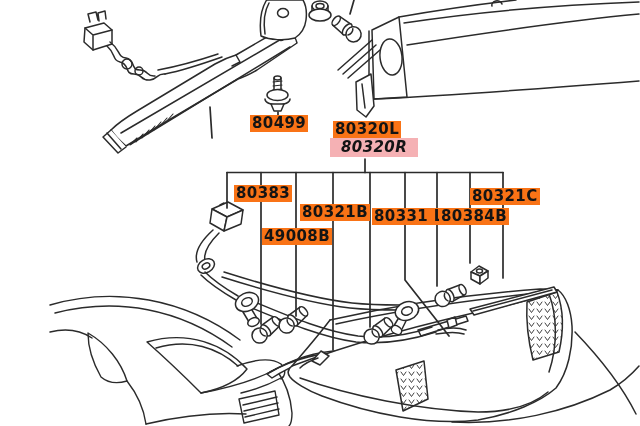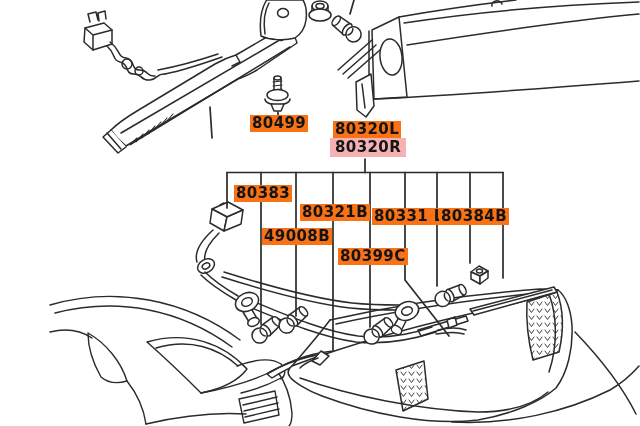--- a/index.html
+++ b/index.html
@@ -7,21 +7,21 @@
     position:relative;width:640px;height:426px;background:#fff;overflow:hidden;
     font-family:"DejaVu Sans",sans-serif;
   }
   #art{position:absolute;left:0;top:0;width:640px;height:426px;}
   .part-label{
     position:absolute;
     font:bold 15px/17px "DejaVu Sans",sans-serif;
     letter-spacing:.4px;color:#141414;background:#f97316;
     padding:0 2px;white-space:nowrap;cursor:pointer;
   }
-  .part-label.hl{background:var(--hl,#f5b1b4);padding:1px 5px;}
+  .part-label.hl{background:var(--hl,#f5b1b4);padding:1px 11px;font-style:italic;}
 </style>
 </head>
 <body>
 
 <div id="stage">
 
 <svg id="art" viewBox="0 0 640 426" fill="none" stroke="#2b2b2b" stroke-width="1.5" stroke-linecap="round" stroke-linejoin="round">
   <defs>
     <pattern id="hx" width="8" height="7" patternUnits="userSpaceOnUse">
       <path d="M1,1 L3.5,4.5 L6,1" fill="none" stroke="#2b2b2b" stroke-width="0.9"></path>
@@ -194,16 +194,16 @@
     <path d="M354,0 L350,14"></path>
   </g>
 </svg>
 
   <div class="part-label" style="left:250px;top:115px">80499</div>
   <div class="part-label" style="left:333px;top:121px">80320L</div>
   <div class="part-label hl" style="left:330px;top:138px">80320R</div>
   <div class="part-label" style="left:234px;top:185px">80383</div>
   <div class="part-label" style="left:262px;top:228px">49008B</div>
   <div class="part-label" style="left:300px;top:204px">80321B</div>
-  <div class="part-label" style="left:338px;top:248px">80399C</div>
   <div class="part-label" style="left:372px;top:208px">80331 L</div>
+  <div class="part-label" style="left:470px;top:188px">80321C</div>
   <div class="part-label" style="left:439px;top:208px">80384B</div>
 </div>
 
 </body></html>

